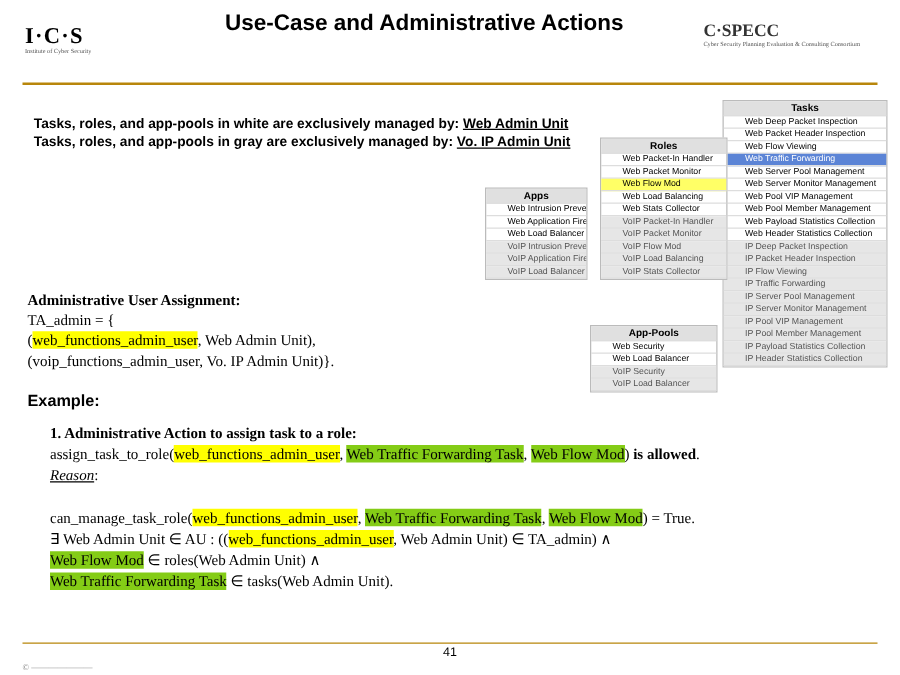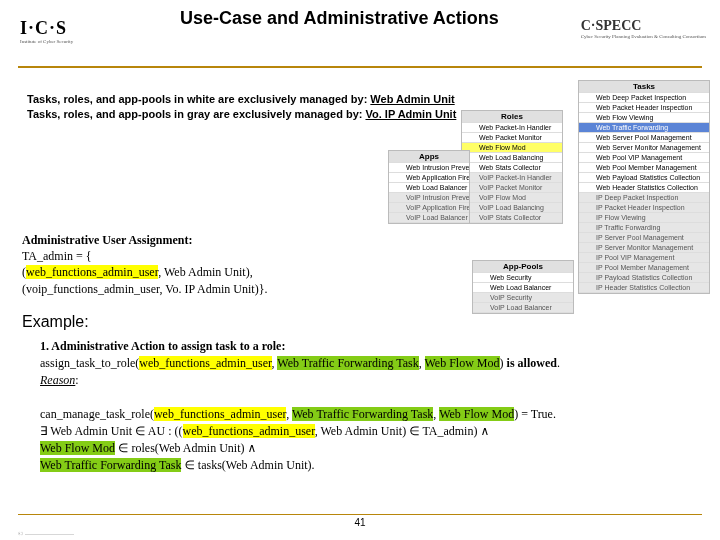--- a/index.html
+++ b/index.html
@@ -1,39 +1,39 @@
 <!DOCTYPE html>
 <html><head>
 <meta charset="utf-8">
 <style>
   body{margin:0;font-family:"Times New Roman",serif;font-size:11px;color:#000;width:720px;height:540px;position:relative;overflow:hidden;background:#fff}
   .logo-l,.logo-r{position:absolute;top:18px;font-family:Georgia,serif;font-weight:bold}
   .logo-l{left:20px;font-size:18px;letter-spacing:1px}
   .logo-l .sub{display:block;font-size:5px;letter-spacing:0;font-weight:normal;color:#555}
-  .logo-r{right:14px;font-size:14px;color:#333}
+  .logo-r{right:32px;font-size:14px;color:#333}
   .logo-r .sub{display:block;font-size:5px;font-weight:normal;color:#555}
   .title{position:absolute;top:8px;left:180px;width:320px;font-family:Arial,sans-serif;font-weight:bold;font-size:18px;line-height:1.2}
   .hr{position:absolute;left:18px;right:18px;border:none;border-top:2px solid #b8860b}
   .hr1{top:60px}
   .managed{position:absolute;top:92px;left:27px;font-family:Arial,sans-serif;font-weight:bold;font-size:11px;line-height:1.4}
   .managed u{text-decoration:underline}
   .aua{position:absolute;top:232px;left:22px;font-size:12px;line-height:1.35}
   .aua b{font-weight:bold}
   .hl{background:#ffff00}
-  .example{position:absolute;top:313px;left:22px;font-family:Arial,sans-serif;font-weight:normal;font-size:16px}
+  .example{position:absolute;top:313px;left:22px;font-family:Arial,sans-serif;font-weight:bold;font-size:13px}
   .ex-body{position:absolute;top:338px;left:40px;right:20px;font-size:12px;line-height:1.42}
   .gr{background:#84cc16}
   .footer{position:absolute;left:18px;right:18px;bottom:12px;border-top:1px solid #b8860b;padding-top:2px;text-align:center;font-size:10px;font-family:Arial,sans-serif}
   .fnr{position:absolute;left:18px;bottom:2px;font-size:7px;color:#888}
   .panel{position:absolute;top:80px;right:10px;width:315px;font-family:Arial,sans-serif;font-size:7px}
   .col{position:absolute;border:1px solid #bbb;background:#fff}
   .colhdr{background:#e0e0e0;font-weight:bold;text-align:center;border-bottom:1px solid #bbb;padding:1px 0;font-size:8px}
   .cell{border-bottom:1px solid #ddd;padding:1px 17px;white-space:nowrap;overflow:hidden}
   .tasks{right:0;top:0;width:130px}
-  .roles{right:147px;top:30px;width:100px}
+  .roles{right:128px;top:30px;width:100px}
   .apps{right:240px;top:70px;width:80px}
   .pools{right:136px;top:180px;width:100px}
   .hlcell{background:#5b84d6!important;color:#fff!important}
   .yrow{background:#ffff66!important}
 </style>
 </head>
 <body>
 
 <div class="logo-l"><span>I·C·S</span><span class="sub">Institute of Cyber Security</span></div>
 <div class="logo-r"><span>C·SPECC</span><span class="sub">Cyber Security Planning Evaluation &amp; Consulting Consortium</span></div>

